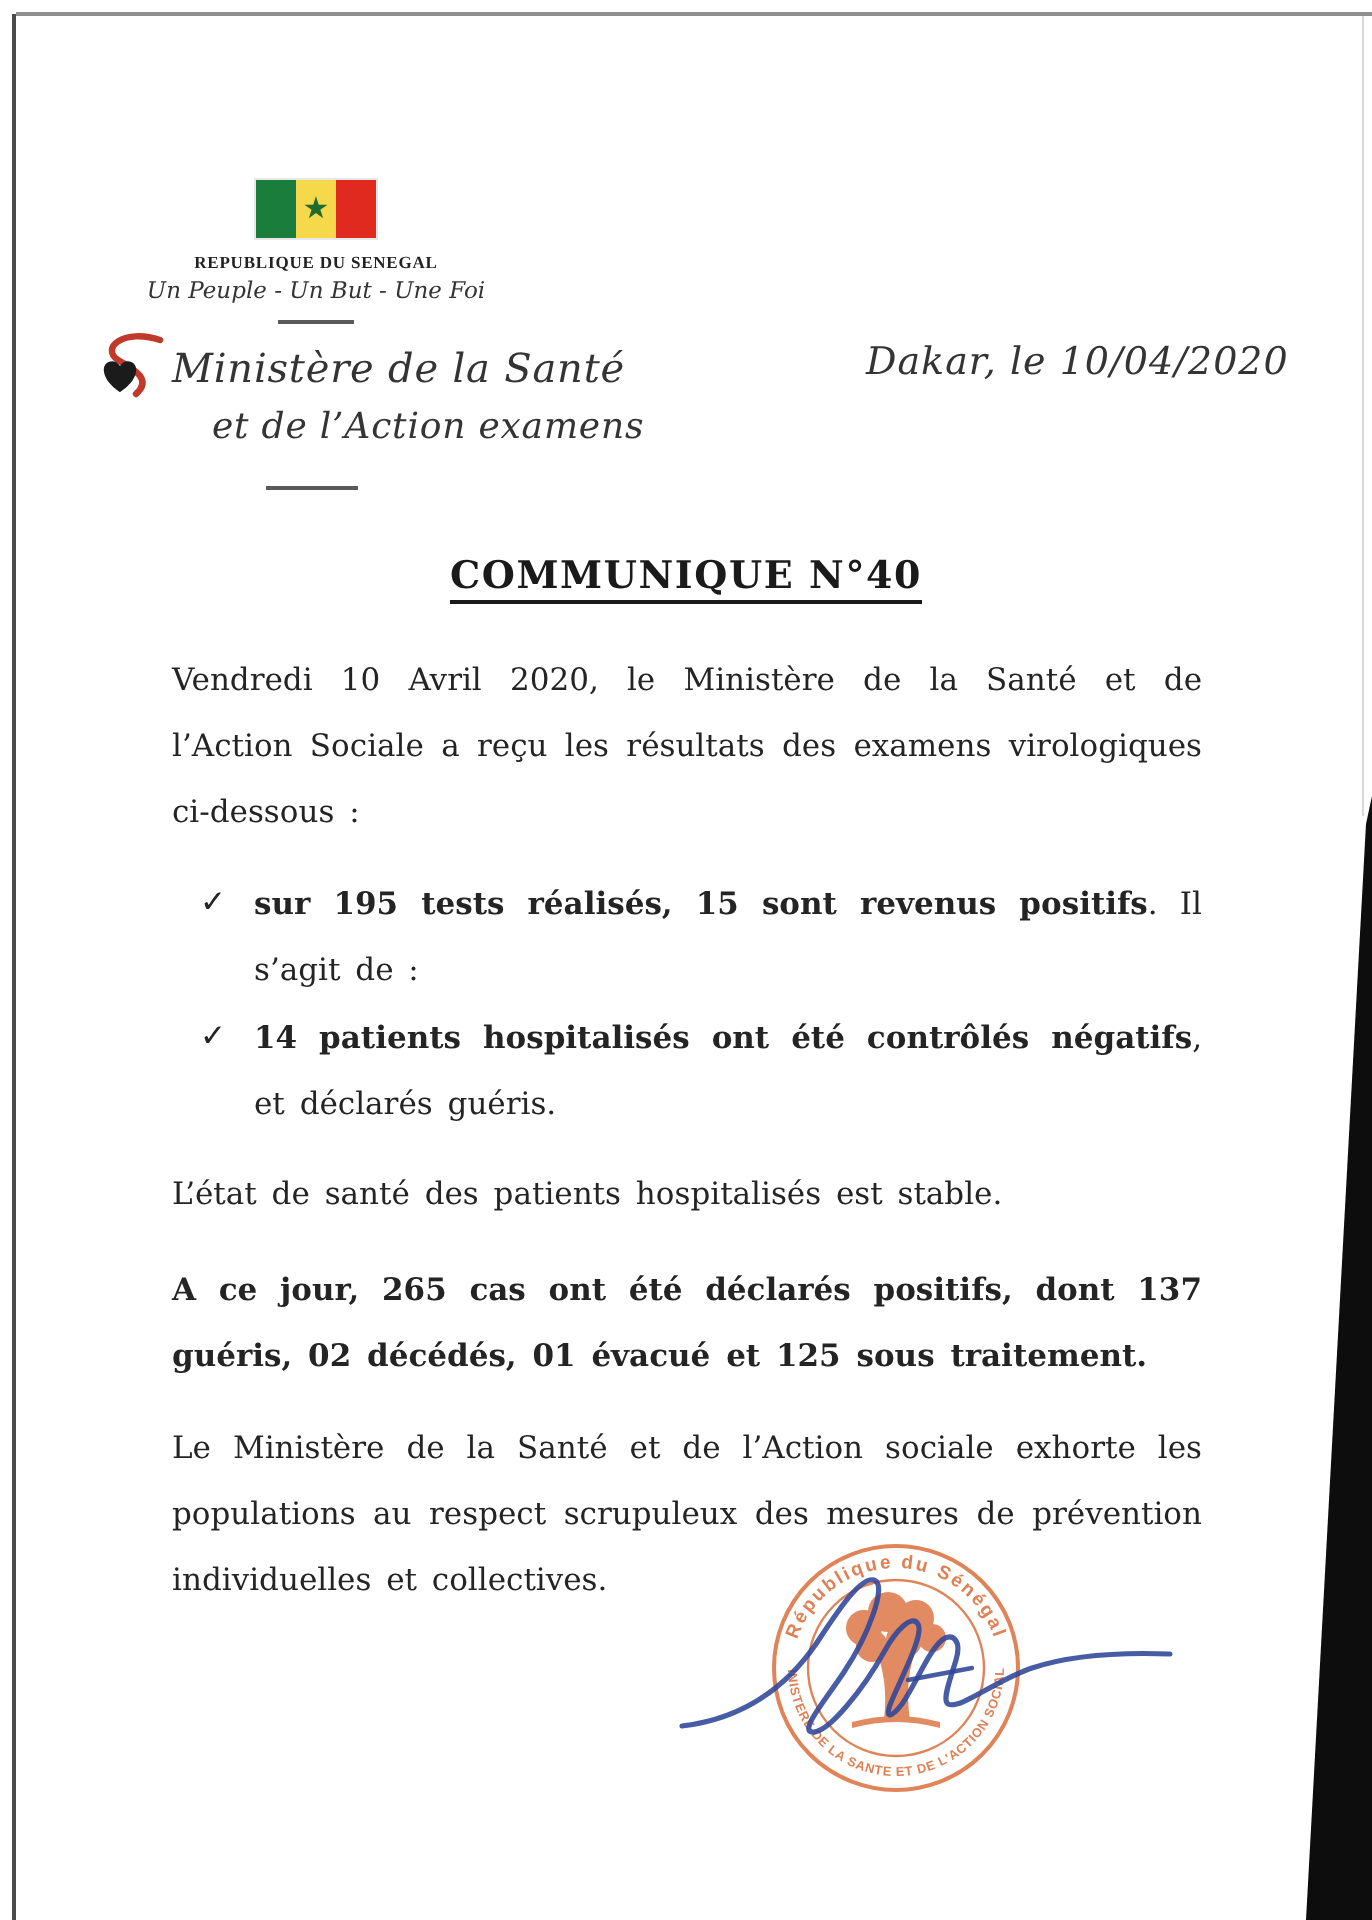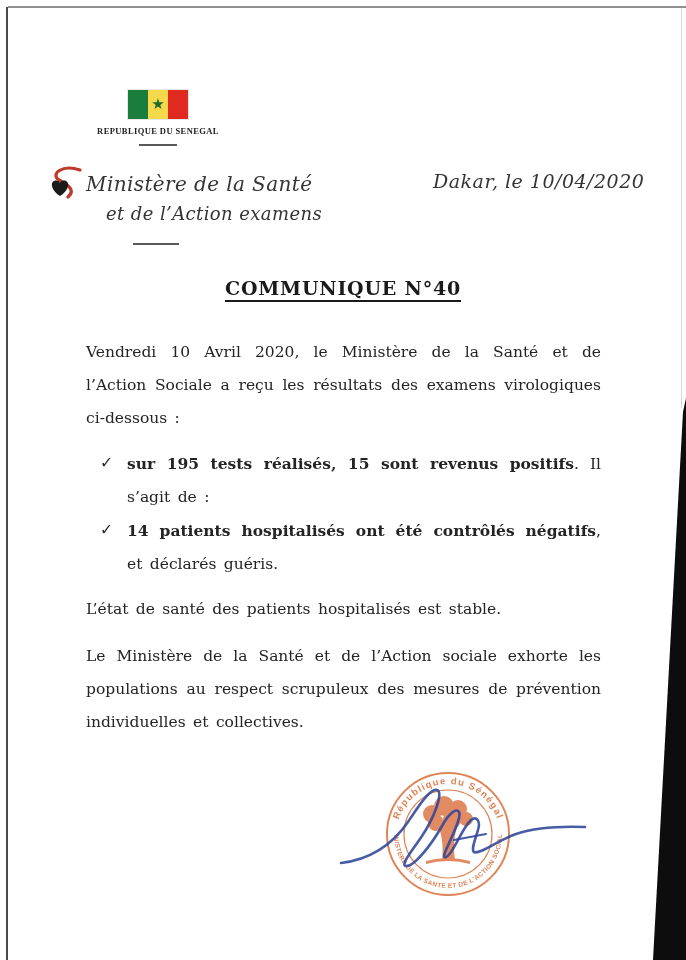--- a/index.html
+++ b/index.html
@@ -34,21 +34,21 @@
   .ministry-l1{position:absolute;left:86px;top:172px;font-size:20px;letter-spacing:.4px;}
   .ministry-l2{position:absolute;left:106px;top:203px;font-size:18px;letter-spacing:.4px;}
   .dateline{position:absolute;left:433px;top:170px;font-size:19px;letter-spacing:.5px;}
 
   
   .title-wrap{position:absolute;left:0;top:277px;width:100%;text-align:center;}
   .title{display:inline-block;font-family:"DejaVu Serif",serif;font-weight:bold;font-size:19px;letter-spacing:.8px;
          border-bottom:2.5px solid #1a1a1a;padding-bottom:1px;color:#1a1a1a;}
 
   
-  .doc-body{position:absolute;left:86px;top:336px;width:515px;font-size:15.5px;line-height:33px;
+  .doc-body{position:absolute;left:86px;top:324px;width:515px;font-size:15.5px;line-height:33px;
             text-align:justify;word-spacing:2.5px;color:#242424;}
   .doc-body p{margin:0;}
   .p-intro{margin-bottom:12px !important;}
   .bullet-row{display:flex;align-items:flex-start;}
   .bullet-row .check{flex:0 0 27px;padding-left:14px;font-family:"DejaVu Sans",sans-serif;font-weight:bold;}
   .bullet-row .btext{flex:1;text-align:justify;}
   .row-b1{margin-bottom:0px;}
   .sub-bullet{margin:2px 0 14px 132px;}
   .sub-bullet .dot{display:inline-block;width:26px;font-family:"DejaVu Sans",sans-serif;}
   .row-b2{margin-bottom:12px;}
@@ -67,20 +67,21 @@
 <div class="scan-border-right-faint"></div>
 <svg class="scan-wedge" viewBox="0 0 686 960">
   <polygon points="683,412 686,398 686,960 653,960" fill="#0d0d0d"></polygon>
 </svg>
 
 <div class="emblem">
   <span class="flag">
     <span class="stripe green"></span><span class="stripe yellow"><span class="star">★</span></span><span class="stripe red"></span>
   </span>
   <div class="republic">REPUBLIQUE DU SENEGAL</div>
+  <div class="motto script">Un Peuple - Un But - Une Foi</div>
   <hr class="divider d1">
 </div>
 
 <svg class="ministry-logo" viewBox="0 0 38 36">
   <path d="M 34,4 C 16,-2 4,8 13,14 C 22,19 30,24 22,31" fill="none" style="stroke:var(--logo_red)" stroke-width="3.2" stroke-linecap="round"></path>
   <path d="M 14,17 C 12,13 5,14 6,20 C 7,26 14,30 14,30 C 14,30 21,26 22,20 C 23,14 16,13 14,17 Z" style="fill:var(--logo_black)"></path>
 </svg>
 <div class="ministry-l1 script">Ministère de la Santé</div>
 <div class="ministry-l2 script">et de l’Action examens</div>
 <hr class="divider d2">
@@ -98,20 +99,21 @@
     <span class="btext"><b>sur 195 tests réalisés, 15 sont revenus positifs</b><span>. Il s’agit de :</span></span>
   </div>
 
 
   <div class="bullet-row row-b2">
     <span class="check">✓</span>
     <span class="btext"><b>14 patients hospitalisés ont été contrôlés négatifs</b><span>, et déclarés guéris.</span></span>
   </div>
 
   <p class="p-stable">L’état de santé des patients hospitalisés est stable.</p>
+  <p class="p-totals">A ce jour, 265 cas ont été déclarés positifs, dont 137 guéris, 02 décédés, 01 évacué et 125 sous traitement.</p>
   <p class="p-exhort">Le Ministère de la Santé et de l’Action sociale exhorte les populations au respect scrupuleux des mesures de prévention individuelles et collectives.</p>
 </div>
 
 <svg class="stamp-area" viewBox="0 0 250 155">
   <defs>
     <path id="arcTop" d="M 58,76 A 52,52 0 0 1 162,76"></path>
     <path id="arcBot" d="M 56,74 A 54,54 0 0 0 164,74"></path>
   </defs>
   <g style="stroke:var(--stamp_orange)" fill="none" opacity="0.9">
     <circle cx="110" cy="74" r="61" stroke-width="2"></circle>

